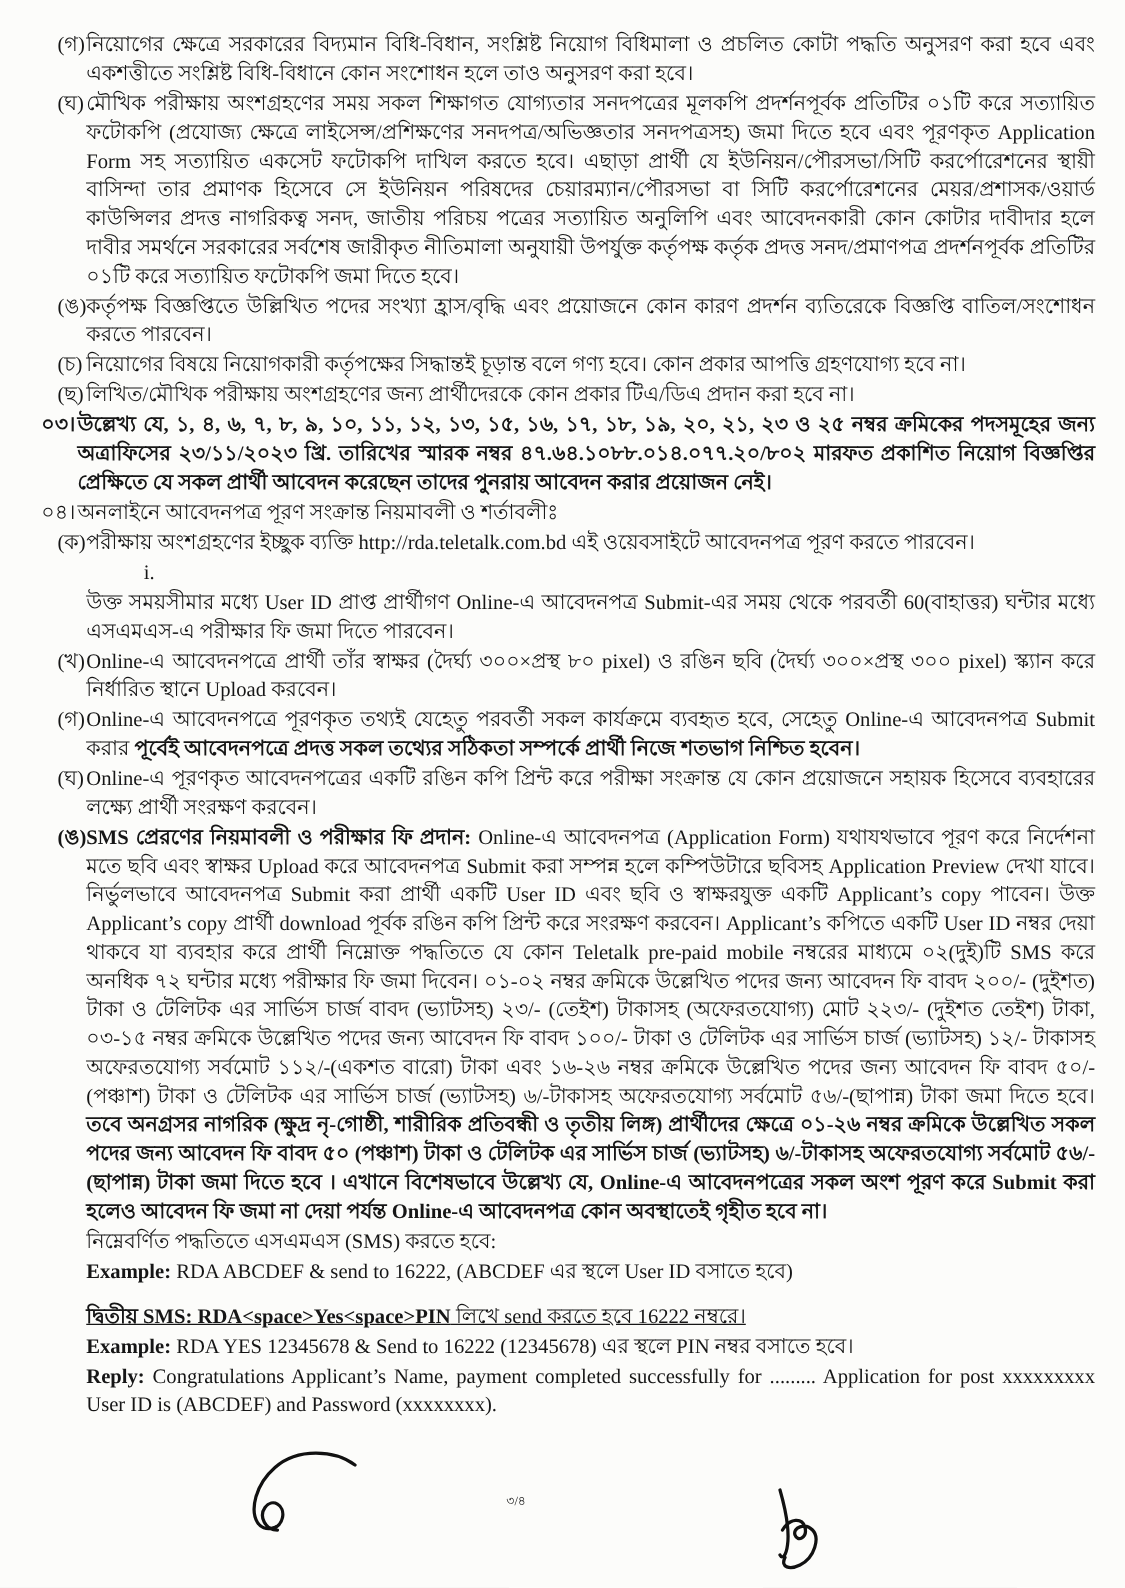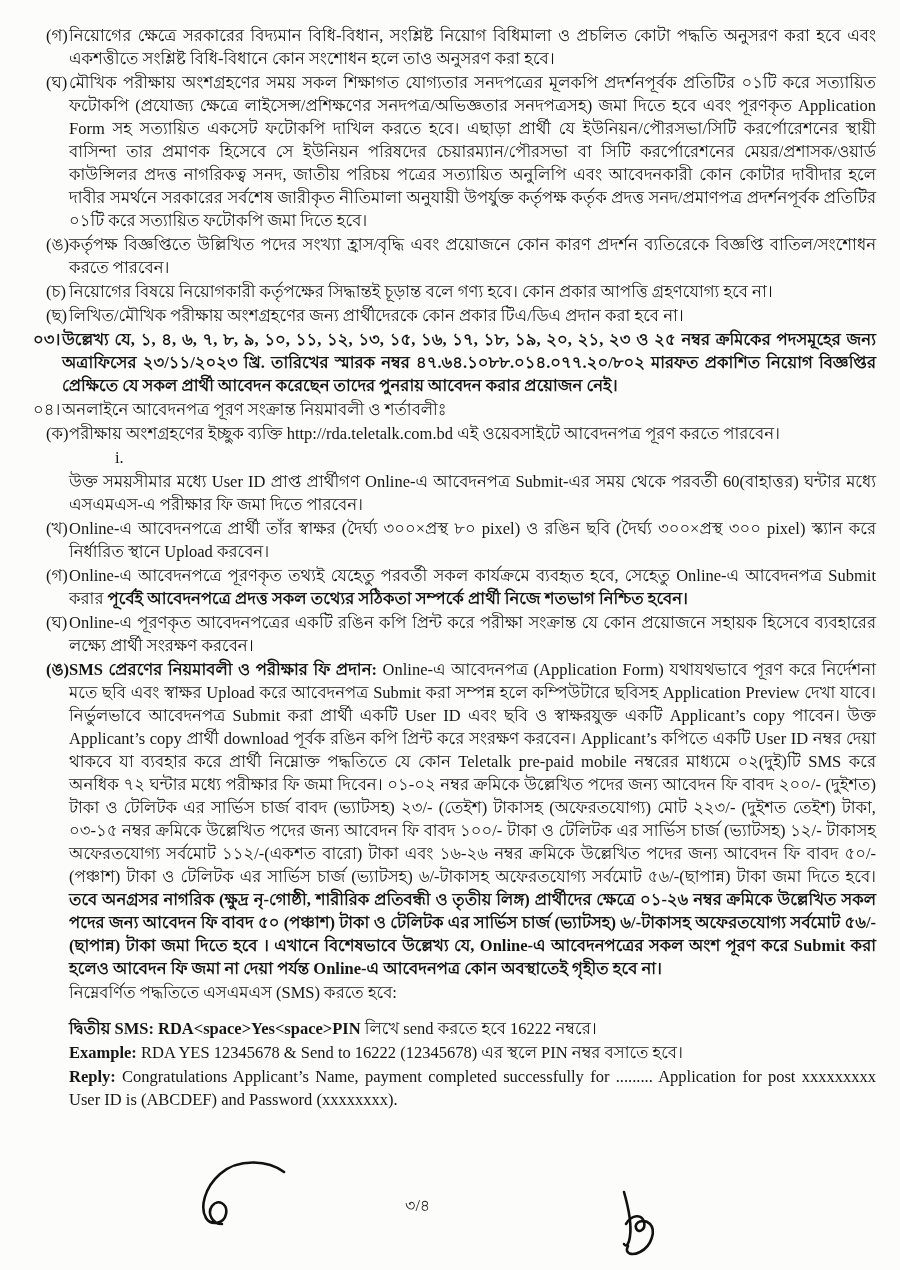--- a/index.html
+++ b/index.html
@@ -21,26 +21,26 @@
   }
   .block{display:flex;align-items:flex-start;margin-bottom:1px;}
   .block .label{flex:0 0 29px;white-space:nowrap;}
   .ind0 .label{flex:0 0 29px;}
   .ind1{padding-left:13px;}
   .ind1 .label{flex:0 0 23px;}
   .ind2{padding-left:82px;}
   .ind2 .label{flex:0 0 45px;}
   .cont{padding-left:36px;}
   .cont .label{flex:0 0 0px;}
-  .mt{margin-top:13px;}
+  .mt{margin-top:13px;text-decoration:underline;}
   .body{flex:1 1 auto;text-align:justify;}
   .bold{font-weight:bold;}
   .underline{}
   .footer-item{position:absolute;}
-  .pnum{font-size:16px;}
+  .pnum{font-size:10px;}
   .sig path{fill:none;stroke:#111;stroke-width:2.6;stroke-linecap:round;}
 </style>
 </head>
 <body>
 
 <div class="page">
   <div class="content">
       <div class="block ind1">
         <span class="label">(গ)</span>
         <div class="body"><span>নিয়োগের ক্ষেত্রে সরকারের বিদ্যমান বিধি-বিধান, সংশ্লিষ্ট নিয়োগ বিধিমালা ও প্রচলিত কোটা পদ্ধতি অনুসরণ করা হবে এবং একশত্তীতে সংশ্লিষ্ট বিধি-বিধানে কোন সংশোধন হলে তাও অনুসরণ করা হবে।</span></div>
@@ -93,20 +93,24 @@
         <div class="body"><span>Online-এ পূরণকৃত আবেদনপত্রের একটি রঙিন কপি প্রিন্ট করে পরীক্ষা সংক্রান্ত যে কোন প্রয়োজনে সহায়ক হিসেবে ব্যবহারের লক্ষ্যে প্রার্থী সংরক্ষণ করবেন।</span></div>
       </div>
       <div class="block ind1">
         <span class="label bold">(ঙ)</span>
         <div class="body"><span class="bold">SMS প্রেরণের নিয়মাবলী ও পরীক্ষার ফি প্রদান:</span><span> Online-এ আবেদনপত্র (Application Form) যথাযথভাবে পূরণ করে নির্দেশনা মতে ছবি এবং স্বাক্ষর Upload করে আবেদনপত্র Submit করা সম্পন্ন হলে কম্পিউটারে ছবিসহ Application Preview দেখা যাবে। নির্ভুলভাবে আবেদনপত্র Submit করা প্রার্থী একটি User ID এবং ছবি ও স্বাক্ষরযুক্ত একটি Applicant’s copy পাবেন। উক্ত Applicant’s copy প্রার্থী download পূর্বক রঙিন কপি প্রিন্ট করে সংরক্ষণ করবেন। Applicant’s কপিতে একটি User ID নম্বর দেয়া থাকবে যা ব্যবহার করে প্রার্থী নিম্নোক্ত পদ্ধতিতে যে কোন Teletalk pre-paid mobile নম্বরের মাধ্যমে ০২(দুই)টি SMS করে অনধিক ৭২ ঘন্টার মধ্যে পরীক্ষার ফি জমা দিবেন। ০১-০২ নম্বর ক্রমিকে উল্লেখিত পদের জন্য আবেদন ফি বাবদ ২০০/- (দুইশত) টাকা ও টেলিটক এর সার্ভিস চার্জ বাবদ (ভ্যাটসহ) ২৩/- (তেইশ) টাকাসহ (অফেরতযোগ্য) মোট ২২৩/- (দুইশত তেইশ) টাকা, ০৩-১৫ নম্বর ক্রমিকে উল্লেখিত পদের জন্য আবেদন ফি বাবদ ১০০/- টাকা ও টেলিটক এর সার্ভিস চার্জ (ভ্যাটসহ) ১২/- টাকাসহ অফেরতযোগ্য সর্বমোট ১১২/-(একশত বারো) টাকা  এবং ১৬-২৬ নম্বর ক্রমিকে উল্লেখিত পদের জন্য আবেদন ফি বাবদ ৫০/-(পঞ্চাশ) টাকা ও টেলিটক এর সার্ভিস চার্জ (ভ্যাটসহ) ৬/-টাকাসহ অফেরতযোগ্য সর্বমোট ৫৬/-(ছাপান্ন) টাকা জমা দিতে হবে। </span><span class="bold">তবে অনগ্রসর নাগরিক (ক্ষুদ্র নৃ-গোষ্ঠী, শারীরিক প্রতিবন্ধী ও তৃতীয় লিঙ্গ) প্রার্থীদের ক্ষেত্রে ০১-২৬ নম্বর ক্রমিকে উল্লেখিত সকল পদের জন্য আবেদন ফি বাবদ ৫০ (পঞ্চাশ) টাকা ও টেলিটক এর সার্ভিস চার্জ (ভ্যাটসহ) ৬/-টাকাসহ অফেরতযোগ্য সর্বমোট ৫৬/-(ছাপান্ন) টাকা জমা দিতে হবে । এখানে বিশেষভাবে উল্লেখ্য যে, Online-এ আবেদনপত্রের সকল অংশ পূরণ করে Submit করা হলেও আবেদন ফি জমা না দেয়া পর্যন্ত Online-এ আবেদনপত্র কোন অবস্থাতেই গৃহীত হবে না।</span></div>
       </div>
       <div class="block cont">
         <span class="label"></span>
         <div class="body"><span>নিম্নেবর্ণিত পদ্ধতিতে এসএমএস (SMS) করতে হবে:</span></div>
       </div>
+      <div class="block cont">
+        <span class="label bold"></span>
+        <div class="body"><span class="bold">Example:</span><span>  RDA ABCDEF &amp; send to 16222, (ABCDEF এর স্থলে User ID বসাতে হবে)</span></div>
+      </div>
       <div class="block cont mt">
         <span class="label bold"></span>
         <div class="body"><span class="bold">দ্বিতীয় SMS: RDA&lt;space&gt;Yes&lt;space&gt;PIN</span><span> লিখে send করতে হবে 16222 নম্বরে।</span></div>
       </div>
       <div class="block cont">
         <span class="label bold"></span>
         <div class="body"><span class="bold">Example:</span><span>   RDA YES 12345678 &amp; Send to 16222 (12345678) এর স্থলে PIN নম্বর বসাতে হবে।</span></div>
       </div>
       <div class="block cont">
         <span class="label bold"></span>

